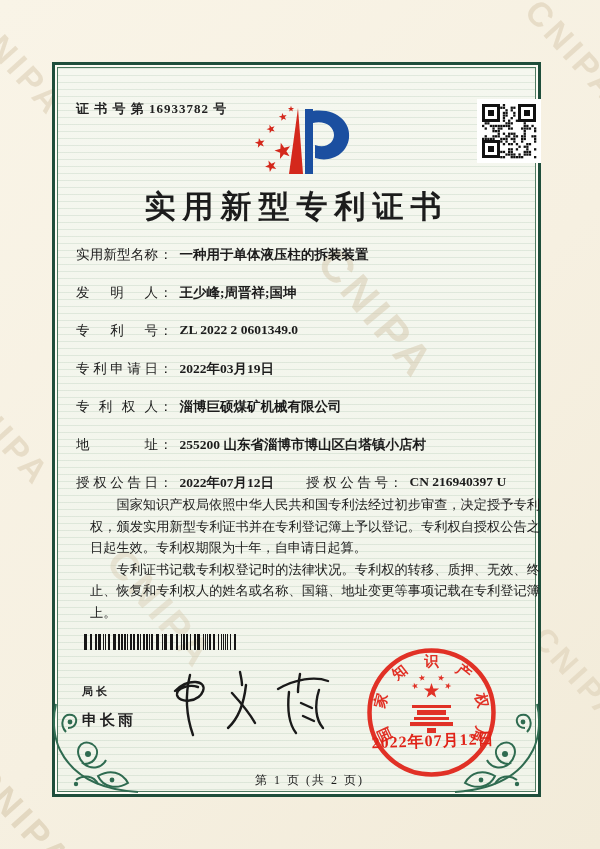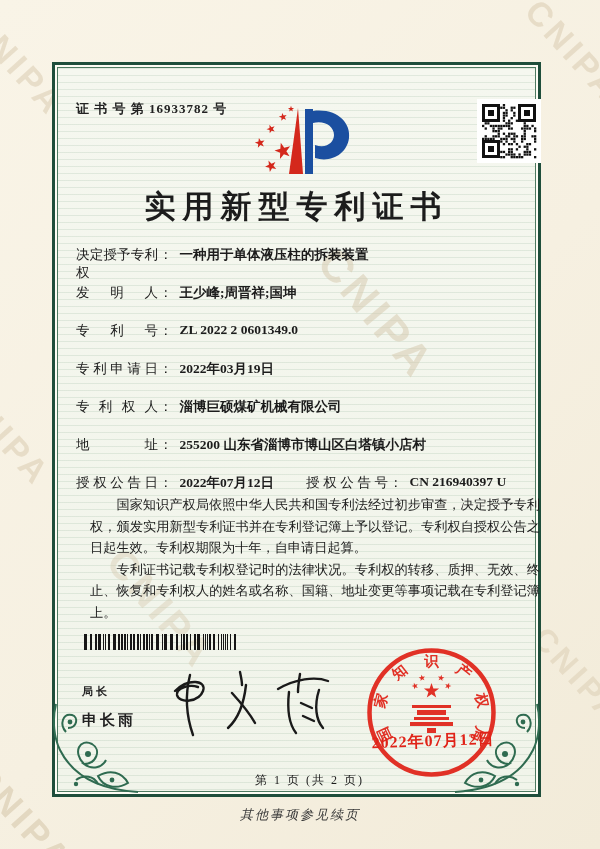--- a/index.html
+++ b/index.html
@@ -229,21 +229,21 @@
       </g>
       <polygon points="67,12 58,78 72,78" fill="#d4281c"></polygon>
       <rect x="74" y="13" width="8" height="65" fill="#1b4fa0"></rect>
       <path fill="#1b4fa0" d="M82,15 C106,12 120,27 118,42 C116,58 100,67 84,62 L84,49 C96,53 103,46 103,39 C103,30 93,24 82,27 Z"></path>
     </svg>
 
     <div class="title">实用新型专利证书</div>
 
     <div class="fields">
       <div class="f-row">
-        <span class="lbl">决定授予专利权</span>
+        <span class="lbl">实用新型名称</span>
           <span class="colon">：</span>
         <span class="val">一种用于单体液压柱的拆装装置</span>
       </div>
       <div class="f-row">
         <span class="lbl">发明人</span>
           <span class="colon">：</span>
         <span class="val">王少峰;周晋祥;国坤</span>
       </div>
       <div class="f-row">
         <span class="lbl">专利号</span>
@@ -402,14 +402,13 @@
       <path d="M30,88 C38,82 48,84 52,92"></path>
     </g>
     <g fill="#2f6b50">
       <circle cx="42" cy="62" r="3"></circle>
       <circle cx="24" cy="30" r="2.4"></circle>
       <circle cx="66" cy="88" r="2.4"></circle>
       <circle cx="30" cy="92" r="2.2"></circle>
     </g>
   </svg>
 
-  <div class="note">其他事项参见续页</div>
 </div>
 
 </body></html>

